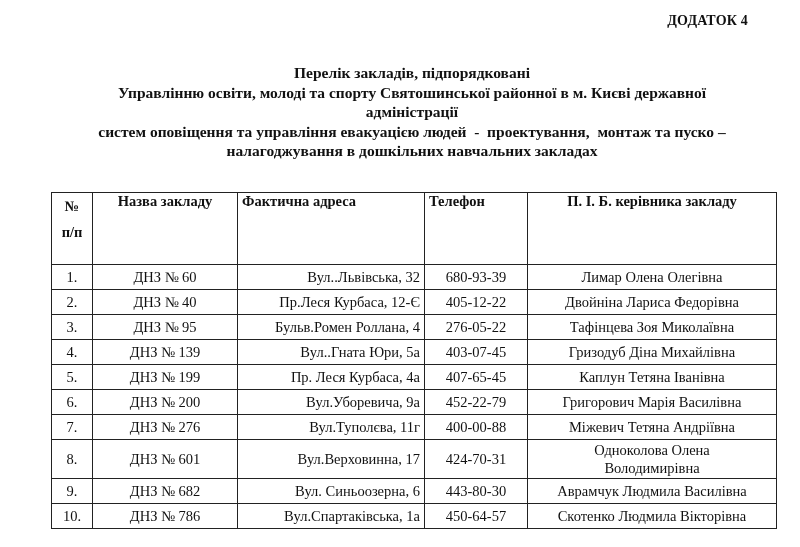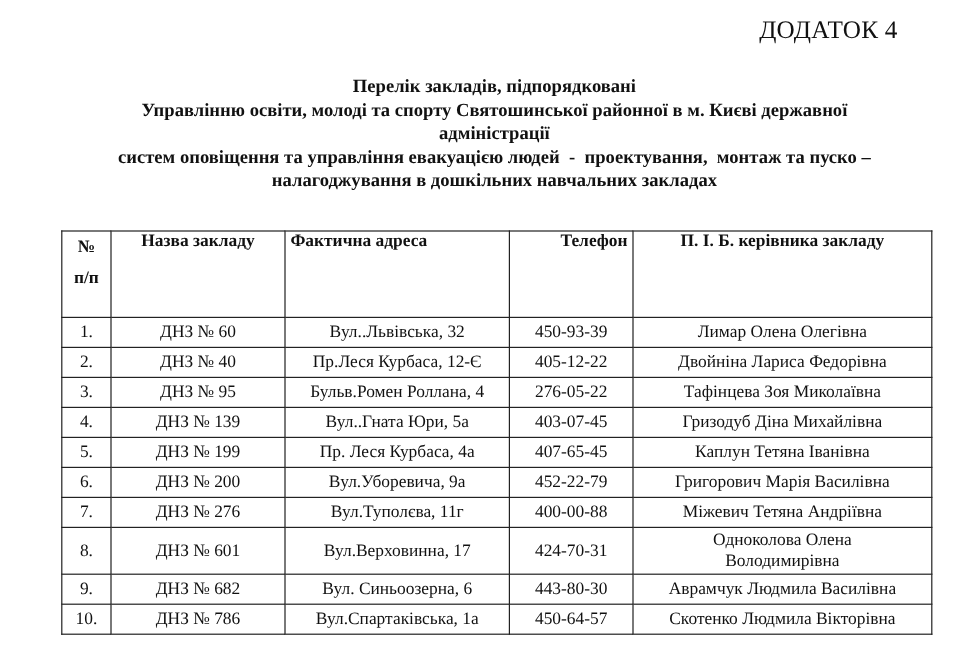--- a/index.html
+++ b/index.html
@@ -12,22 +12,22 @@
     height: 547px;
     position: relative;
     overflow: hidden;
     font-family: "Liberation Serif", "DejaVu Serif", serif;
     color: #111111;
   }
   .appendix {
     position: absolute;
     top: 13px;
     right: 52px;
-    font-size: 21px;
-    font-weight: normal;
+    font-size: 14px;
+    font-weight: bold;
     letter-spacing: 0.2px;
     margin: 0;
   }
   .title-block {
     position: absolute;
     top: 51px;
     left: 0;
     width: 800px;
     text-align: center;
     font-weight: bold;
@@ -54,29 +54,29 @@
   }
   table.list th {
     font-weight: bold;
     font-size: 14.5px;
     height: 71px;
     vertical-align: top;
   }
   th.c-num { text-align: center; padding-top: 2px; line-height: 26px; }
   th.c-name { padding-top: 16px; text-align: center; }
   th.c-addr { padding-top: 31px; text-align: left; }
-  th.c-phone { padding-top: 11px; text-align: right; margin-top: 12px; }
+  th.c-phone { padding-top: 11px; text-align: left; margin-top: 12px; }
   th.c-head { padding-top: 11px; text-align: center; }
   table.list td {
     height: 24px;
     line-height: 18px;
     vertical-align: middle;
   }
   td.c-num, td.c-name, td.c-phone, td.c-head { text-align: center; }
-  td.c-addr { text-align: center; padding-left: 7px; }
+  td.c-addr { text-align: right; padding-left: 7px; }
   tr.tall td { height: 38px; }
   td.c-head .wrap { display: inline-block; line-height: 18px; white-space: pre-line; }
 </style>
 </head>
 <body>
 
 <h1 class="appendix">ДОДАТОК 4</h1>
 
 <div class="title-block">
   <span class="line">Перелік закладів, підпорядковані</span>
@@ -104,21 +104,21 @@
       <th class="c-addr">Фактична адреса</th>
       <th class="c-phone">Телефон</th>
       <th class="c-head">П. І. Б. керівника закладу</th>
     </tr>
   </thead>
   <tbody>
     <tr>
       <td class="c-num">1.</td>
       <td class="c-name">ДНЗ № 60</td>
       <td class="c-addr">Вул..Львівська, 32</td>
-      <td class="c-phone">450-93-39</td>
+      <td class="c-phone">680-93-39</td>
       <td class="c-head">Лимар Олена Олегівна</td>
     </tr>
     <tr>
       <td class="c-num">2.</td>
       <td class="c-name">ДНЗ № 40</td>
       <td class="c-addr">Пр.Леся Курбаса, 12-Є</td>
       <td class="c-phone">405-12-22</td>
       <td class="c-head">Двойніна Лариса Федорівна</td>
     </tr>
     <tr>

